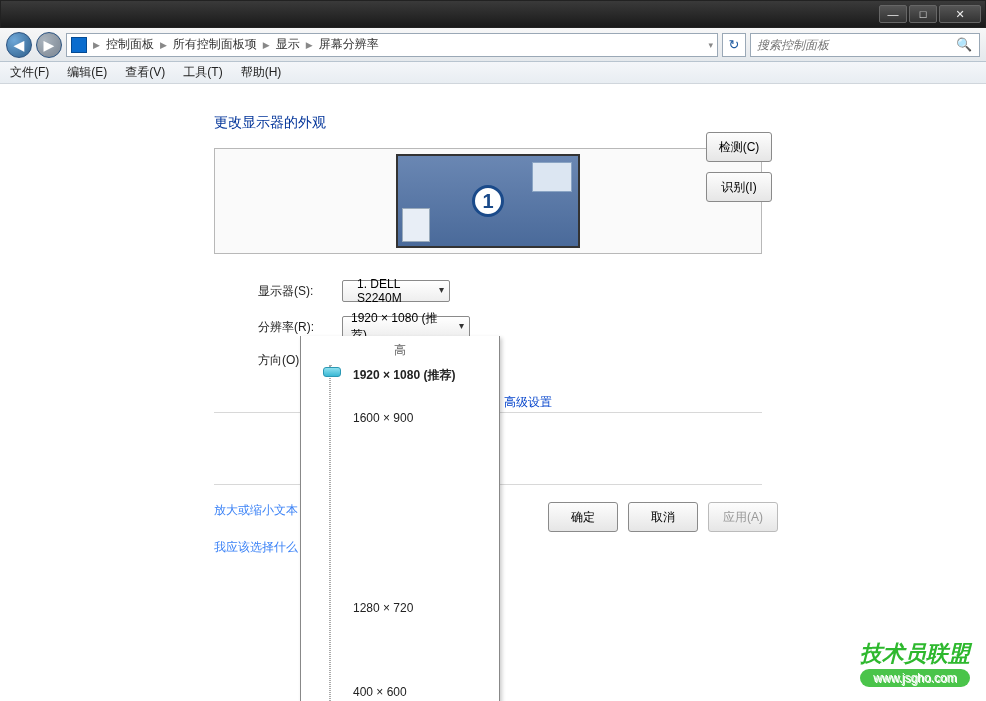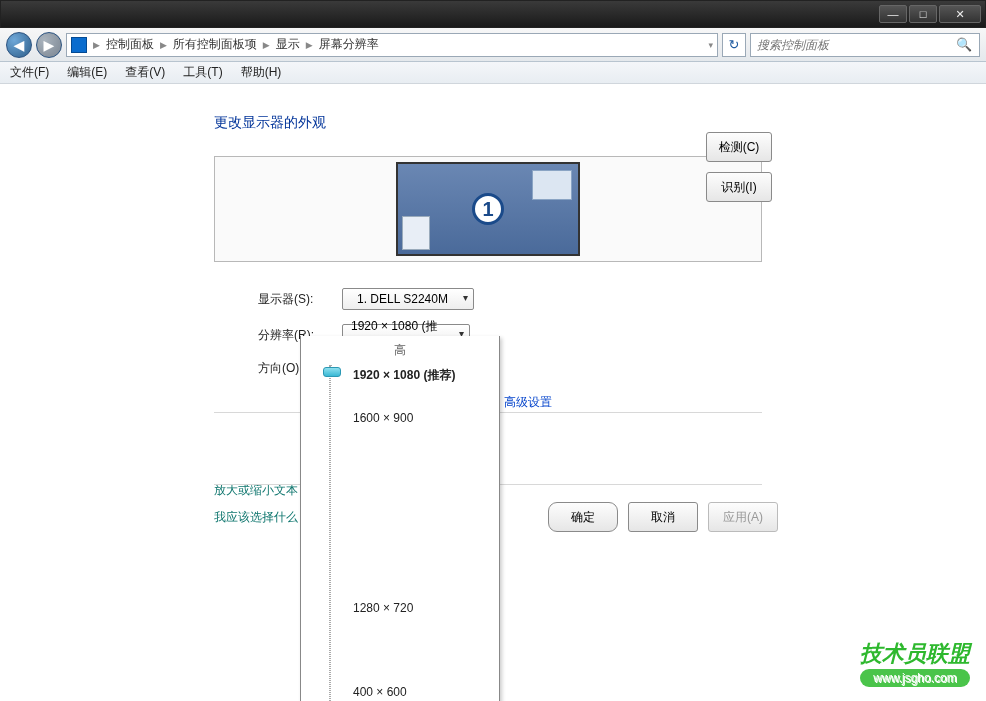--- a/index.html
+++ b/index.html
@@ -22,41 +22,41 @@
 .searchbox { width: 230px; height: 24px; background:#fff; border:1px solid #9aa8b6; display:flex; align-items:center; padding:0 6px; }
 .searchbox input { flex:1; border:none; outline:none; font-size:12px; color:#6d28d9; font-style:italic; background:transparent;}
 .searchbox .sicon { color:#1e5aa0; font-size:13px; cursor:pointer;}
 
 
 .menubar { height: 22px; background: linear-gradient(#f4f6f9,#e8edf2); border-bottom:1px solid #d0d6dc; display:flex; align-items:center; padding:8px 10px; gap:18px; font-size:12px; color:#222;}
 .menubar span { cursor:pointer; }
 
 
 .content { position:absolute; top:84px; left:0; right:0; bottom:0; background:#fff; padding: 30px 0 0 214px; }
-.heading { color:#003399; font-size:14px; margin-bottom: 24px; }
+.heading { color:#003399; font-size:14px; margin-bottom: 16px; }
 .preview-row { display:flex; align-items:flex-start; gap: 60px; }
 .preview-box { width: 548px; height: 106px; border:1px solid #b8b8b8; background:#fafafa; display:flex; align-items:center; justify-content:center; position:relative;}
 .monitor { width:184px; height:94px; background: linear-gradient(#6a87b3,#4a6a9a); border:2px solid #333; position:relative; display:flex; align-items:center; justify-content:center;}
 .monitor .num { width:32px; height:32px; border-radius:50%; background:#fff; color:#1a4a8a; font-size:20px; font-weight:bold; display:flex; align-items:center; justify-content:center; border:3px solid #1a4a8a;}
 .monitor .thumb { position:absolute; top:6px; right:6px; width:40px; height:30px; background:#dce6f2; border:1px solid #8aa4c4; }
 .monitor .thumb2 { position:absolute; bottom:4px; left:4px; width:28px; height:34px; background:#e8eef6; border:1px solid #9ab; }
 .side-btns { display:flex; flex-direction:column; gap:8px; margin-right:14px;}
 .w7btn { min-width:66px; height:22px; padding:14px 10px; background:linear-gradient(#fdfdfd,#e6e6e6); border:1px solid #8a8a8a; border-radius:3px; font-size:12px; cursor:pointer; display:flex; align-items:center; justify-content:center;}
 .w7btn.disabled { color:#999; border-color:#bbb; cursor:default;}
 
 .form { margin-top: 26px; font-size:12px;margin-left:44px; }
 .form-row { display:flex; align-items:center; margin-bottom: 14px; gap: 18px;}
 .form-row label { width: 66px; color:#222;}
 .dropdown { height:22px; background:linear-gradient(#fff,#eee); border:1px solid #8a8a8a; border-radius:2px; padding:0 20px 0 8px; font-size:12px; display:flex; align-items:center; position:relative; cursor:pointer;}
 .dropdown::after { content:"▾"; position:absolute; right:5px; top:3px; font-size:10px; color:#333;}
-.dd-display { width:132px;padding-left:14px;}
+.dd-display { width:108px;padding-left:14px;}
 .dd-res { width:128px;}
 
 .links { margin-top: 60px; font-size:12px; }
-.links a { color:#0f766e; text-decoration:none; display:block; margin-bottom:10px; cursor:pointer;}
+.links a { color:#3b82f6; text-decoration:none; display:block; margin-bottom:10px; cursor:pointer;margin-top:20px;}
 .adv-link { position:absolute; color:#0645cc; font-size:12px; text-decoration:none; cursor:pointer;}
 
 .divider { position:absolute; left:214px; width:548px; height:1px; background:#d8d8d8; }
 
 .dlg-btns { position:absolute; display:flex; gap:10px; }
 
 
 .res-panel { position:absolute; width:200px; background:#fff; border:1px solid #888; border-top:none; box-shadow: 2px 2px 4px rgba(0,0,0,0.2); padding: 6px 10px 10px 10px; font-size:12px;}
 .res-panel .lbl-high { text-align:center; color:#666; margin-bottom:6px;}
 .res-track { position:relative; margin-left:12px; height:340px; }
@@ -158,21 +158,21 @@
   <div class="divider" style="top:328px;"></div>
 
   <div class="links" style="position:absolute; top:338px; left:214px;">
     <a>放大或缩小文本</a>
     <a>我应该选择什么</a>
   </div>
 
   <div class="divider" style="top:400px;"></div>
 
   <div class="dlg-btns" style="left:548px; top:418px;">
-    <button class="w7btn" style="min-width:70px;border-radius:9px;">确定</button>
+    <button class="w7btn" style="min-width:70px;">确定</button>
     <button class="w7btn" style="min-width:70px;text-align:right;">取消</button>
     <button class="w7btn disabled" style="min-width:70px;">应用(A)</button>
   </div>
 </div>
 
 <div class="res-panel" style="left:300px; top:336px; height:370px;">
   <div class="lbl-high">高</div>
   <div class="res-track">
     <div class="line"></div>
     <div class="res-thumb" style="top:2px;"></div>

